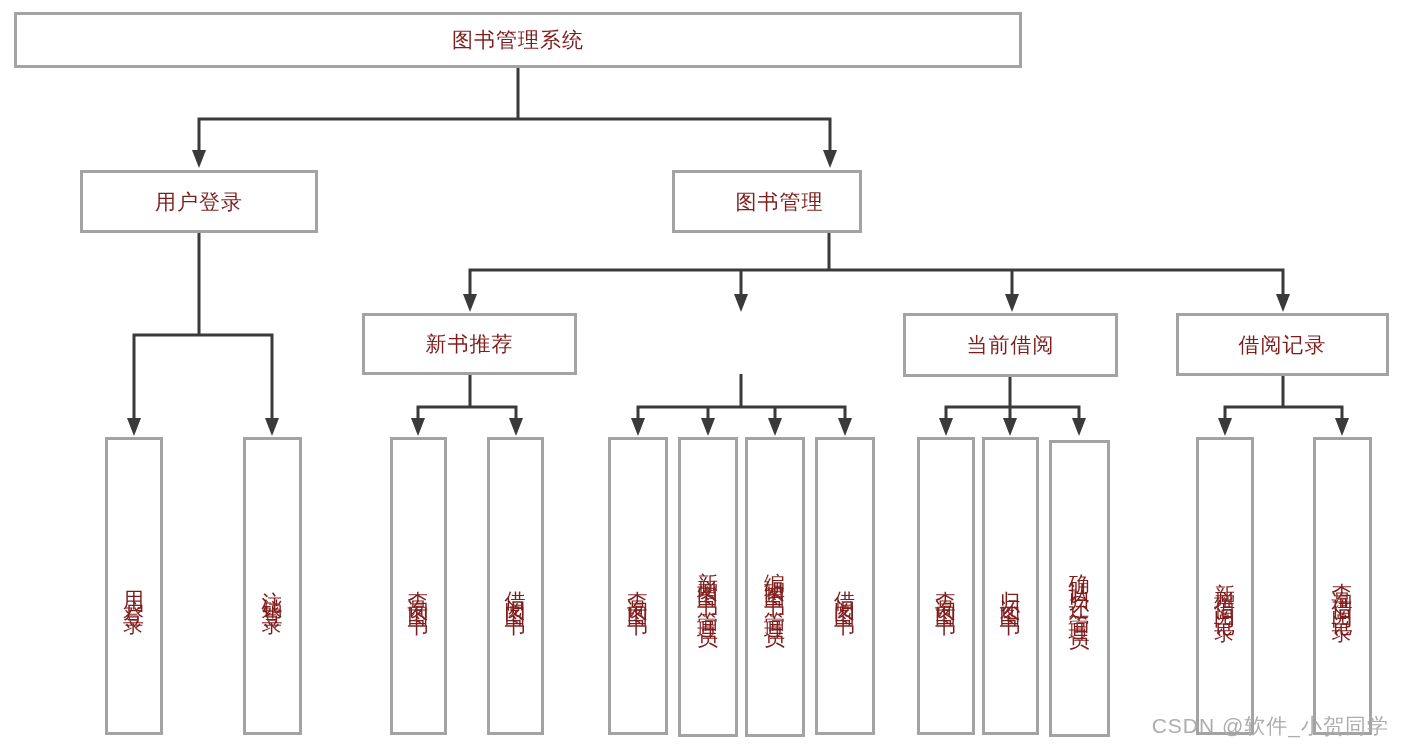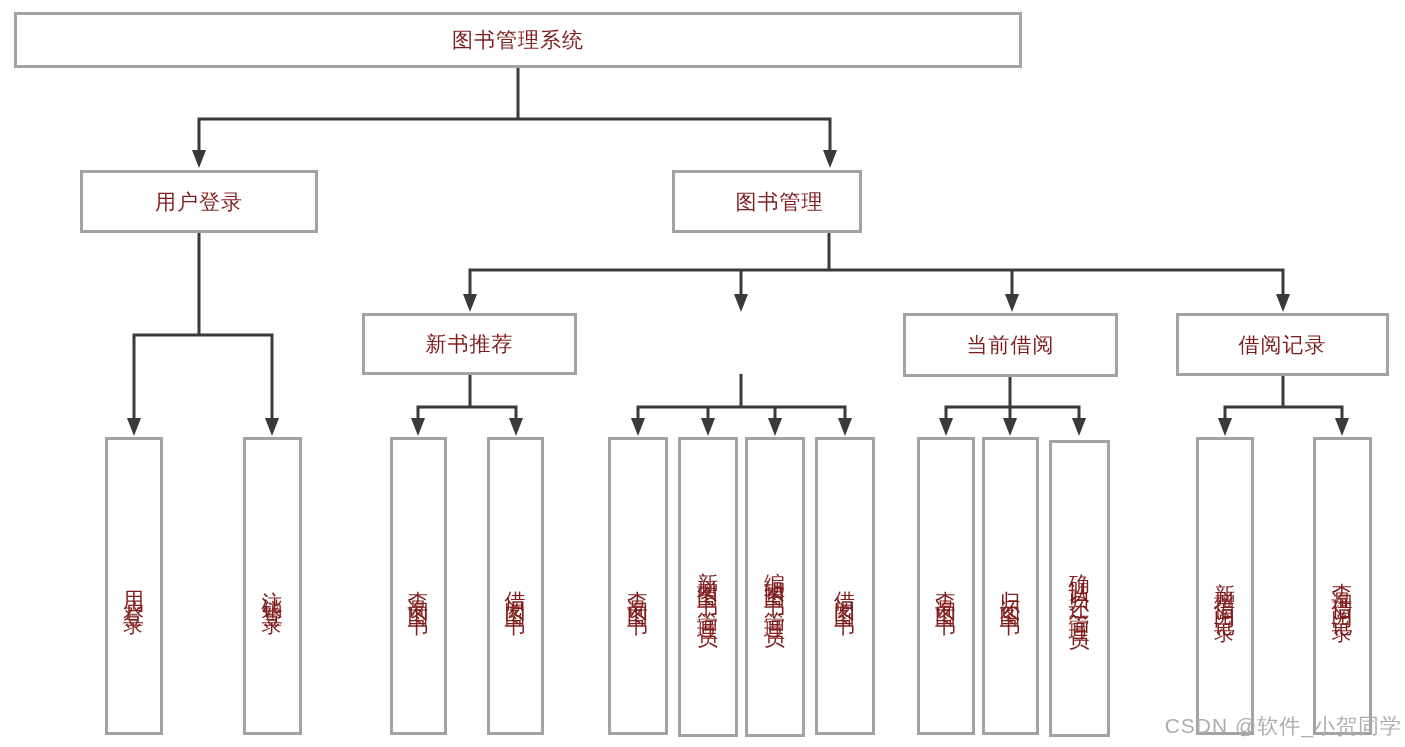--- a/index.html
+++ b/index.html
@@ -42,21 +42,21 @@
   .node.v span {
     writing-mode: vertical-rl;
     text-orientation: mixed;
     font-size: 21px;
     letter-spacing: 8px;
     line-height: 1;
     margin-bottom: -8px; 
   }
   .watermark {
     position: absolute;
-    right: 3px;
+    right: 16px;
     top: 712px;
     font-size: 21px;
     color: #adadad;
     letter-spacing: 1px;
     white-space: nowrap;
   }
 </style>
 </head>
 <body>
 

